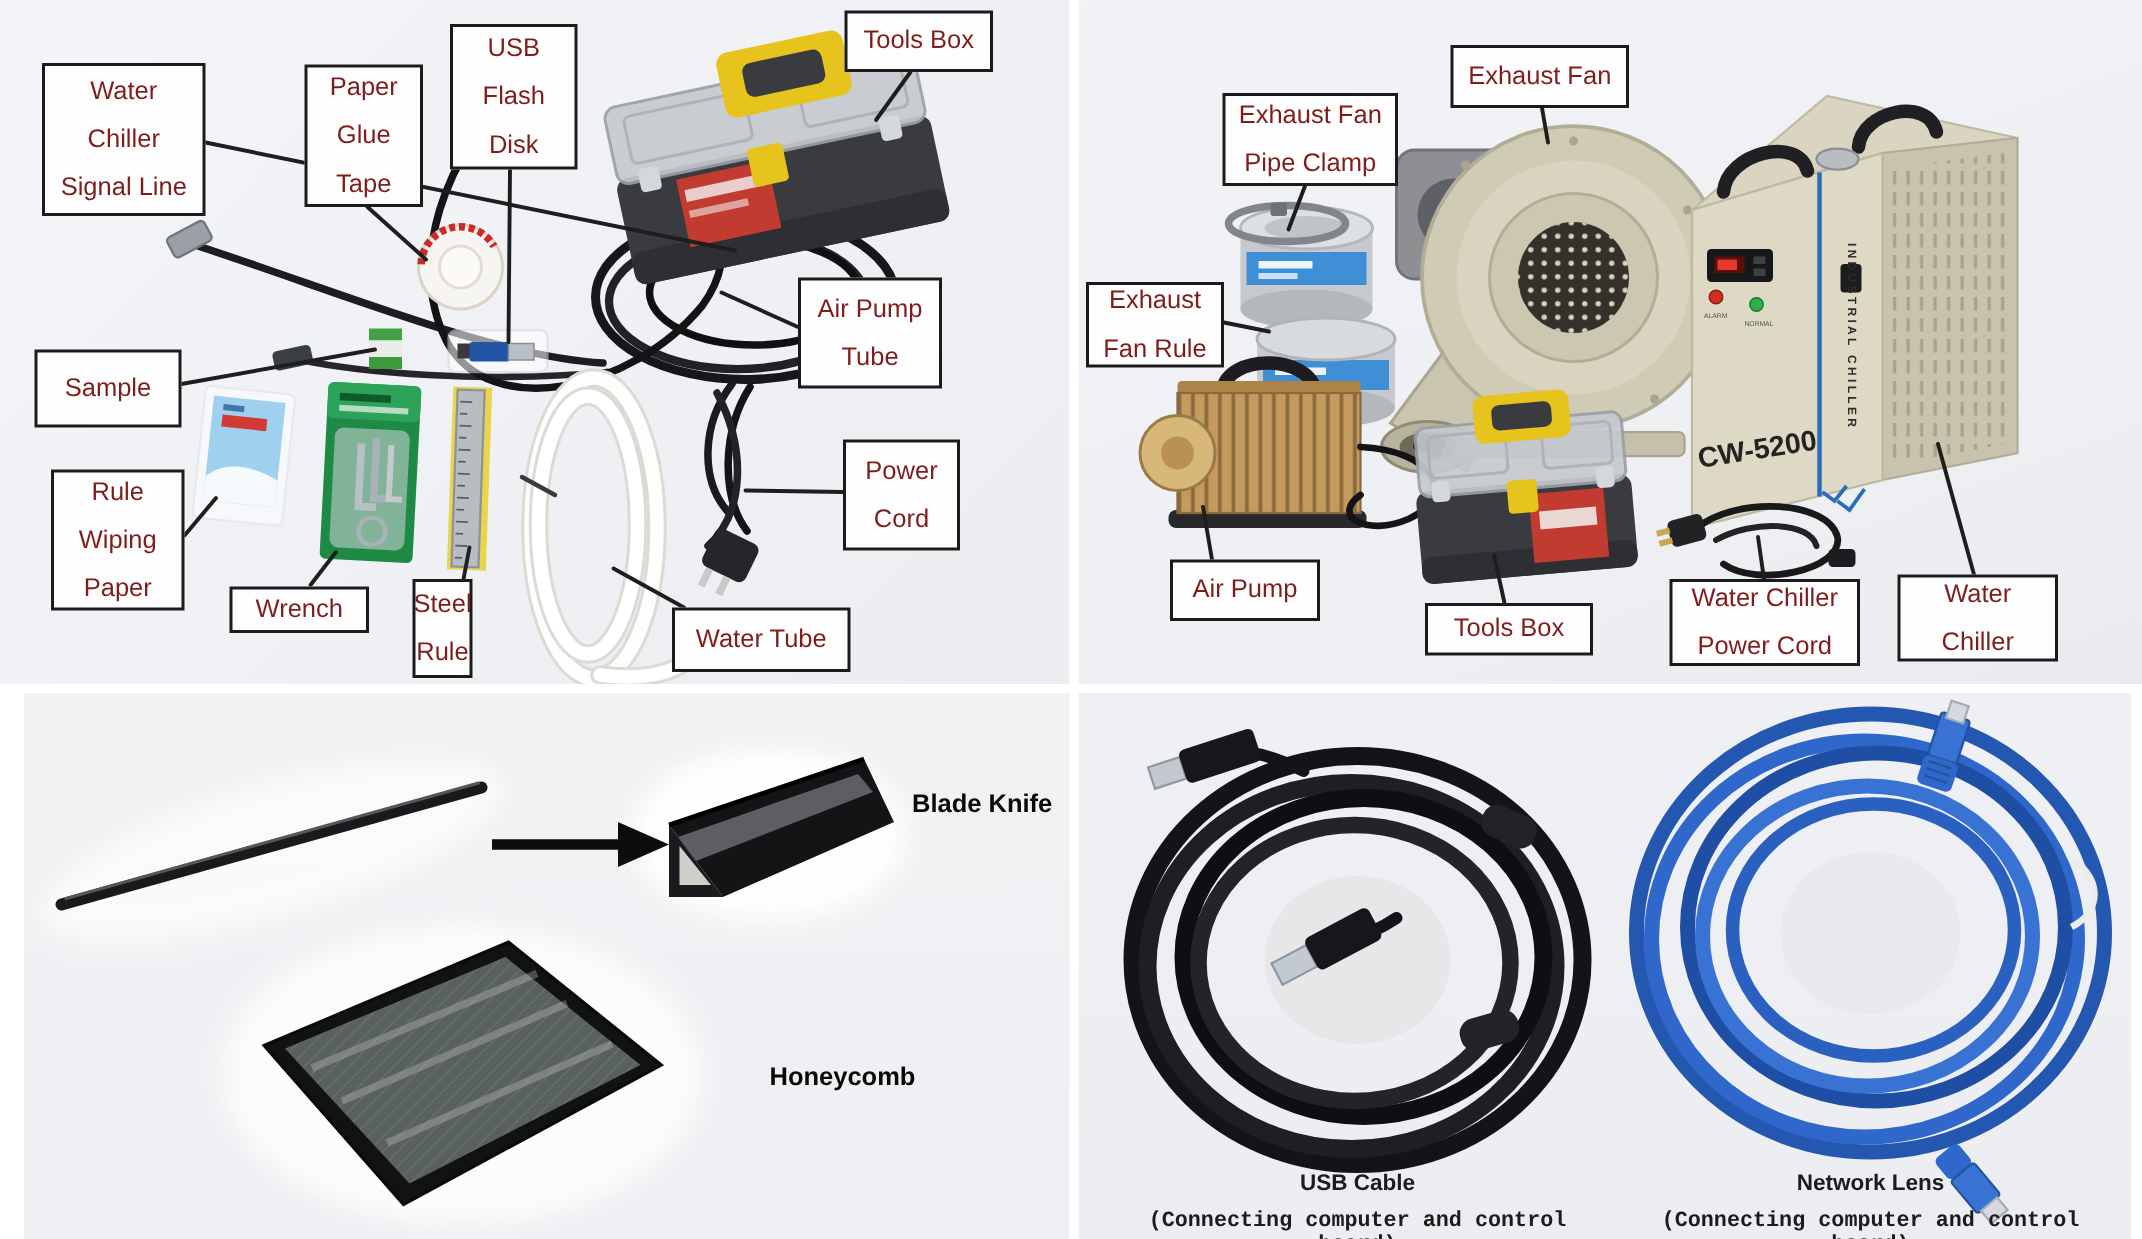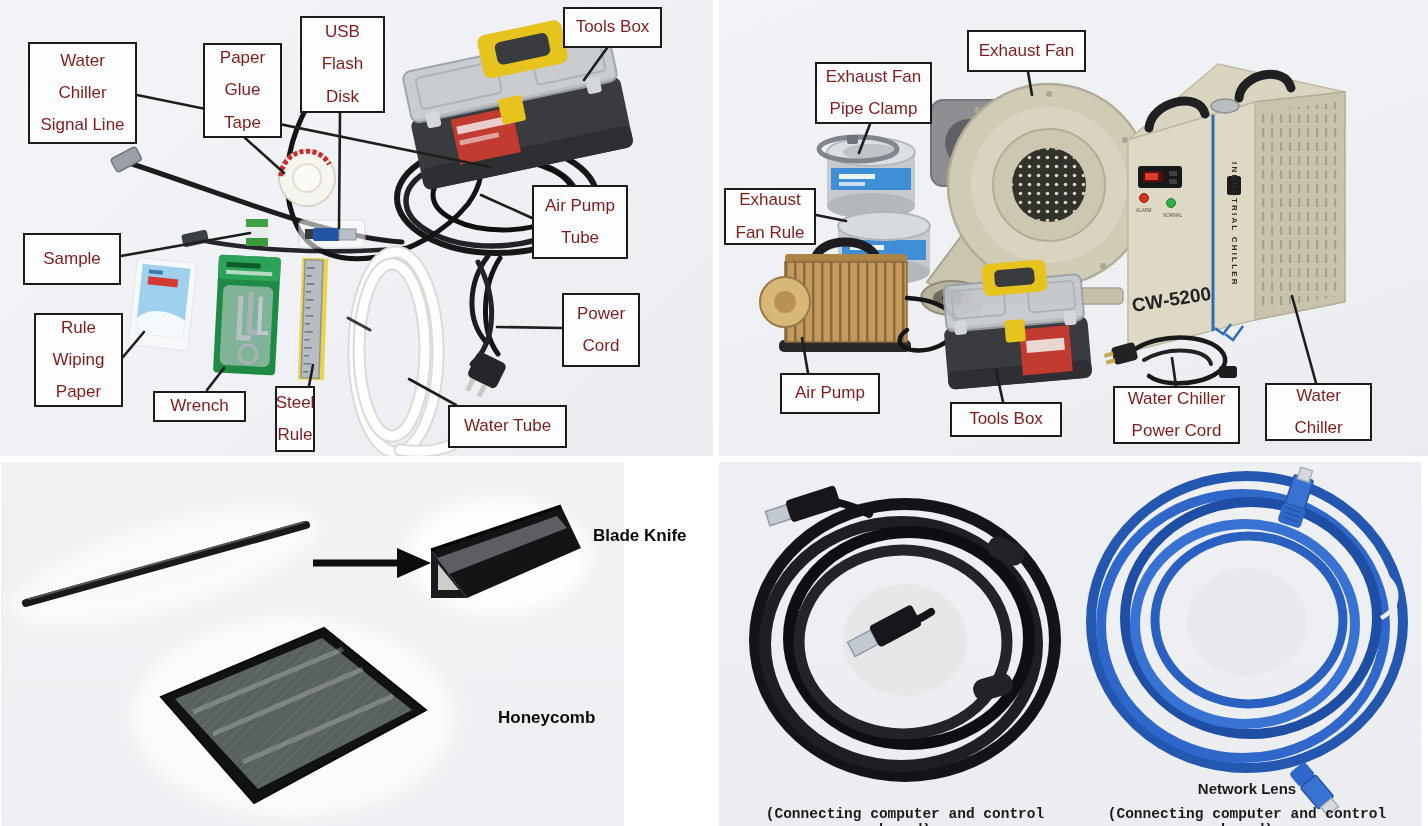--- a/index.html
+++ b/index.html
@@ -3,21 +3,21 @@
 <meta charset="utf-8">
 <style>
   html,body{margin:0;padding:0;background:#ffffff;}
   .stage{
     position:relative;width:1428px;height:826px;overflow:hidden;background:#ffffff;
     font-family:"Liberation Sans",sans-serif;
   }
   .quad{position:absolute;}
   #q-tl{left:0;top:0;width:713px;height:456px;background:linear-gradient(135deg,#f4f5f8 0%,#eff0f4 60%,#ecedf1 100%);}
   #q-tr{left:719px;top:0;width:709px;height:456px;background:linear-gradient(160deg,#f2f3f6 0%,#edeff3 70%,#e9ebef 100%);}
-  #q-bl{left:1px;top:462px;width:623px;height:364px;background:linear-gradient(180deg,#f2f2f5 0%,#eeeff2 100%);}
+  #q-bl{left:16px;top:462px;width:702px;height:364px;background:linear-gradient(180deg,#f2f2f5 0%,#eeeff2 100%);}
   #q-br{left:719px;top:462px;width:702px;height:364px;background:linear-gradient(180deg,#eff0f4 0%,#ebedf1 100%);}
   .divider{position:absolute;background:#ffffff;}
   .divider-v{left:713px;top:0;width:6px;height:826px;}
   .divider-h{left:0;top:456px;width:1428px;height:6px;}
   .edge-r{left:1421px;top:462px;width:7px;height:364px;}
   .quad svg.art{position:absolute;left:0;top:0;}
   .callout{
     position:absolute;background:#fdfdfe;border:2.5px solid #1b1b1b;
     display:flex;align-items:center;justify-content:center;
     text-align:center;font-size:17px;line-height:1.9;color:#7f1d1d;
@@ -423,20 +423,21 @@
         </g>
         <g transform="rotate(-40 598 330)">
           <rect x="588" y="298" width="20" height="18" rx="4" fill="#2f68ca"></rect>
           <rect x="588" y="316" width="20" height="28" rx="2" fill="#3873d4" stroke="#24549f" stroke-width="1.5"></rect>
           <rect x="591" y="344" width="14" height="11" fill="#d6dae0" stroke="#a7adb5" stroke-width="1.5"></rect>
         </g>
         <path d="M664,112 C682,124 682,146 662,156" fill="none" stroke="#ececee" stroke-width="4.5"></path>
       </g>
     </svg>
 
+    <div class="caption-title" style="left:46px;top:318px;width:280px">USB Cable</div>
     <div class="caption-sub" style="left:26px;top:344px;width:320px">(Connecting computer and control board)</div>
     <div class="caption-title" style="left:388px;top:318px;width:280px">Network Lens</div>
     <div class="caption-sub" style="left:368px;top:344px;width:320px">(Connecting computer and control board)</div>
   </section>
 
   <div class="divider divider-v"></div>
   <div class="divider divider-h"></div>
   <div class="divider edge-r"></div>
 </div>
 

